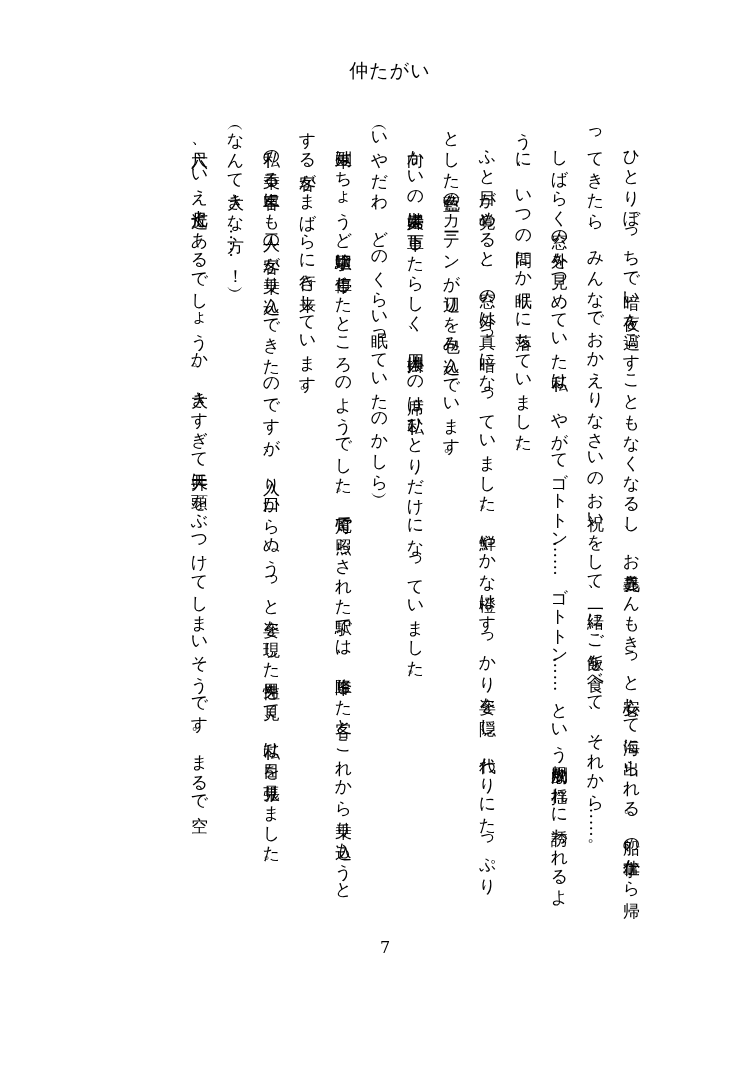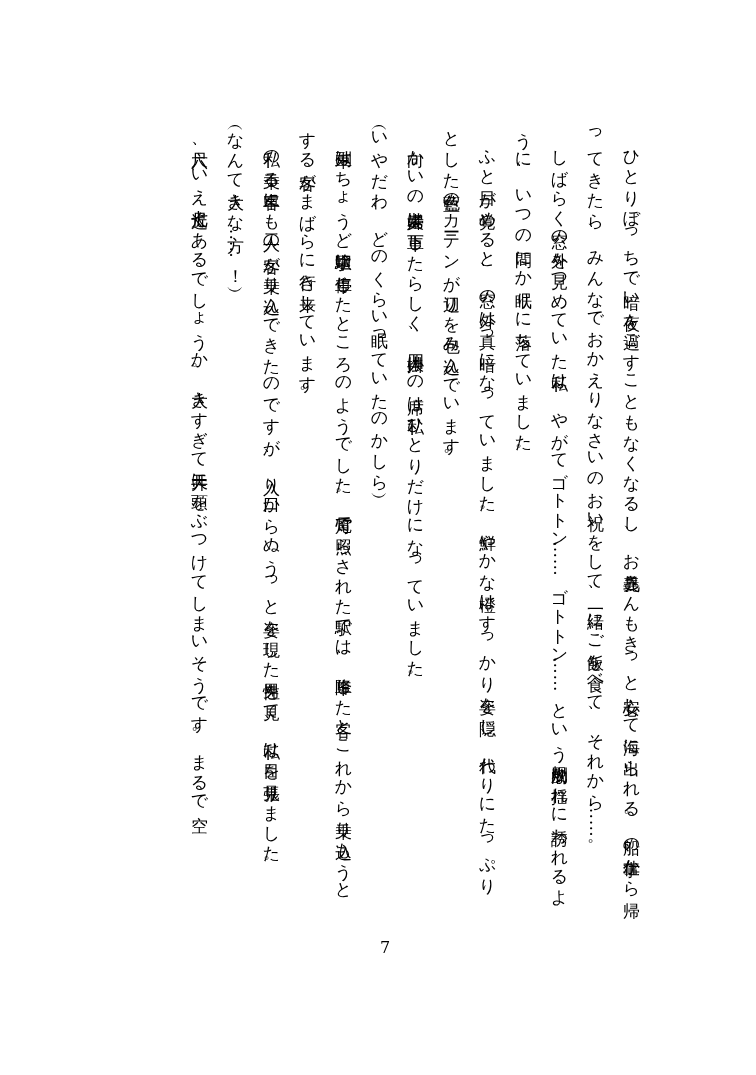--- a/index.html
+++ b/index.html
@@ -55,20 +55,21 @@
     text-align: center;
     text-indent: 14px;
     font-size: 16px;
     color: #000000;
   }
 </style>
 </head>
 <body>
 
 <div class="page">
+  <div class="title">仲たがい</div>
 
   <div class="body-text" id="body-text">
       <p class="indent">ひとりぼっちで暗い夜を過ごすこともなくなるし、お義兄さんもきっと安心して海に出られる。船の仕事から帰ってきたら、みんなでおかえりなさいのお祝いをして、一緒にご飯を食べて、それから……。</p>
       <p class="indent">しばらく窓の外を見つめていた私は、やがてゴトトン……ゴトトン……という規則的な揺れに誘われるように、いつの間にか眠りに落ちていました。</p>
       <p class="indent">ふと目が覚めると、窓の外は真っ暗になっていました。鮮やかな橙はすっかり姿を隠し、代わりにたっぷりとした藍色のカーテンが辺りを包み込んでいます。</p>
       <p class="indent">向かいの老夫婦は下車したらしく、四人掛けの席は私ひとりだけになっていました。</p>
       <p>（いやだわ、どのくらい眠っていたのかしら）</p>
       <p class="indent">列車はちょうど途中駅に停車したところのようでした。電灯で照らされた駅では、降車した客とこれから乗り込もうとする客がまばらに行き来しています。</p>
       <p class="indent">私の乗る客車にも二人の客が乗り込んできたのですが、入り口からぬうっと姿を現した男性を見て、私は目を見張りました。</p>
       <p>（なんて大きな方……！）</p>

